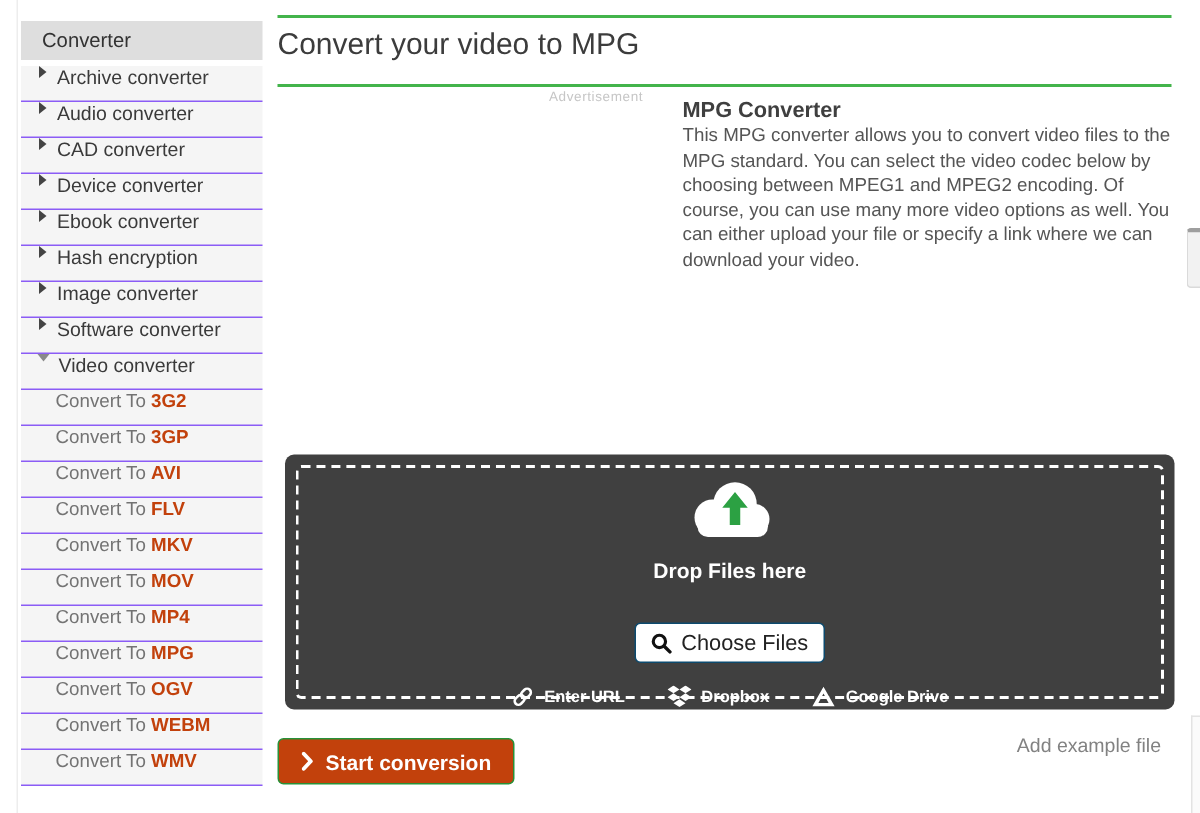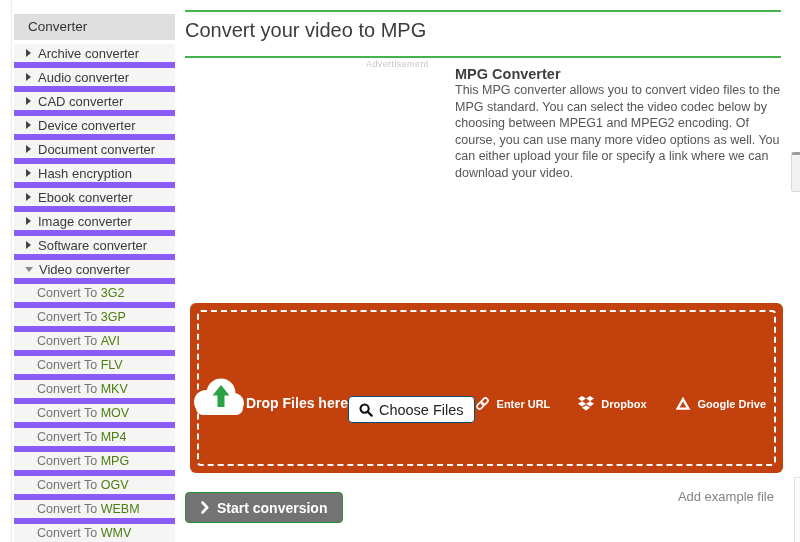--- a/index.html
+++ b/index.html
@@ -7,67 +7,67 @@
               font-family:"Liberation Sans", sans-serif; }
 
   
   .left-line { position:absolute; left:11px; top:0; width:1px; height:542px; background:#ededed; }
 
   
   .sidebar { position:absolute; left:14px; top:14px; width:161px; }
   .sb-header { height:26px; line-height:26px; background:#dedede; color:#333;
                font-size:13.5px; font-weight:normal; padding-left:14px; margin-bottom:4px; }
   .sb-list { list-style:none; }
-  .sb-row { height:24px; background:#f5f5f5; border-bottom:6px solid #8b5cf6;
-            display:flex; align-items:center; cursor:pointer; }
+  .sb-row { height:24px; background:#f5f5f5; border-bottom:1px solid #8b5cf6;
+            display:flex; align-items:flex-start; cursor:pointer; }
   .sb-cat { padding-left:8px; }
   .caret-right { width:0; height:0; border-left:5px solid #444;
                  border-top:4px solid transparent; border-bottom:4px solid transparent;
                  margin:0 7px 0 4px; flex:0 0 auto; }
   .caret-down { width:0; height:0; border-top:5px solid #8a8a8a;
                 border-left:4px solid transparent; border-right:4px solid transparent;
                 margin:0 6px 0 3px; flex:0 0 auto; }
   .sb-cat-label { font-size:13px; color:#3a3a3a; white-space:nowrap; }
   .sb-sub { padding-left:23px; }
   .sb-sub-prefix { font-size:12.5px; color:#737373; white-space:pre; }
-  .sb-sub-format { font-size:12.5px; color:#4d7c0f; font-weight:normal; white-space:nowrap; }
+  .sb-sub-format { font-size:12.5px; color:#c2410c; font-weight:bold; white-space:nowrap; }
 
   
   .main { position:absolute; left:185px; top:0; width:598px; height:470px; }
   .green-line { position:absolute; left:0; width:596px; height:2px; background:#43b44b; }
   .line-top { top:10px; }
   .line-under { top:56px; }
   .page-title { position:absolute; left:0; top:19px; font-size:20px; font-weight:500;
                 color:#3c3c3c; white-space:nowrap; }
   .ad-label { position:absolute; left:181px; top:59px; font-size:9px; color:#c6c6c6;
               letter-spacing:.4px; }
 
   .info { position:absolute; left:270px; top:66px; width:332px; }
   .info h2 { font-size:14.5px; font-weight:bold; color:#3f3f3f; }
   .info p { font-size:12.5px; line-height:16.6px; color:#555; }
 
   
   .dropzone { position:absolute; left:5px; top:303px; width:593px; height:170px;
-              background:#c2410c; border-radius:6px; display:flex; flex-direction:row;
+              background:#404040; border-radius:6px; display:flex; flex-direction:column;
               align-items:center; padding-top:16px; cursor:pointer; }
   .dash-border { position:absolute; left:7px; top:7px; right:7px; bottom:7px;
                  border:2px dashed #fff; border-radius:4px; pointer-events:none; }
   .drop-label { margin-top:13px; color:#fff; font-size:14px; font-weight:bold; }
   .choose-btn { margin-top:27px; height:27px; background:#fff; border:1px solid #0c4a6e;
                 border-radius:4px; display:flex; align-items:center; gap:6px;
                 padding:0 10px; font-size:14.5px; color:#222; cursor:pointer;
                 font-family:"Liberation Sans", sans-serif; }
   .sources { margin-top:15px; display:flex; align-items:center; gap:28px; }
   .source { display:flex; align-items:center; gap:7px; color:#fff; font-size:11px;
             font-weight:bold; cursor:pointer; }
   .source svg { display:block; }
 
   
   .start-btn { position:absolute; left:0; top:492px; height:31px; border-radius:4px;
-               background:#737373; border:1px solid #279138; color:#fff; font-size:14px;
+               background:#c2410c; border:1px solid #279138; color:#fff; font-size:14px;
                font-weight:bold; display:flex; align-items:center; gap:8px; padding:0 15px;
                cursor:pointer; font-family:"Liberation Sans", sans-serif; }
   .add-example { position:absolute; right:9px; top:489px; font-size:13px; color:#828282;
                  cursor:pointer; }
 
   
   .edge-tab-1 { position:absolute; right:0; top:152px; width:9px; height:40px;
                 background:#f2f2f2; border:1px solid #dadada; border-right:none;
                 border-top:3px solid #9e9e9e; border-radius:3px 0 0 3px; }
   .edge-tab-2 { position:absolute; right:0; top:477px; width:6px; height:65px;
@@ -92,29 +92,25 @@
     <li class="sb-row sb-cat">
         <span class="caret-right"></span>
         <span class="sb-cat-label">CAD converter</span>
       </li>
     <li class="sb-row sb-cat">
         <span class="caret-right"></span>
         <span class="sb-cat-label">Device converter</span>
       </li>
     <li class="sb-row sb-cat">
         <span class="caret-right"></span>
-        <span class="sb-cat-label">Document converter</span>
+        <span class="sb-cat-label">Ebook converter</span>
       </li>
     <li class="sb-row sb-cat">
         <span class="caret-right"></span>
         <span class="sb-cat-label">Hash encryption</span>
-      </li>
-    <li class="sb-row sb-cat">
-        <span class="caret-right"></span>
-        <span class="sb-cat-label">Ebook converter</span>
       </li>
     <li class="sb-row sb-cat">
         <span class="caret-right"></span>
         <span class="sb-cat-label">Image converter</span>
       </li>
     <li class="sb-row sb-cat">
         <span class="caret-right"></span>
         <span class="sb-cat-label">Software converter</span>
       </li>
     <li class="sb-row sb-cat">

